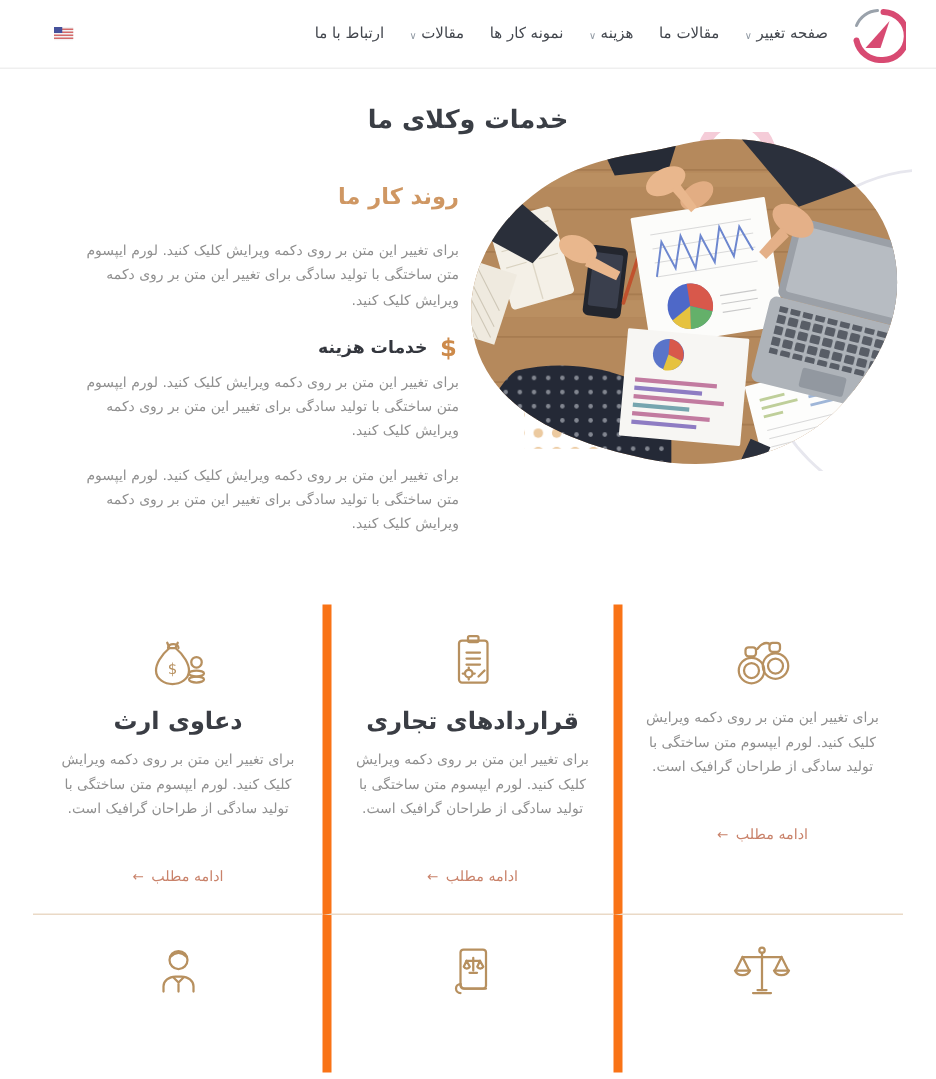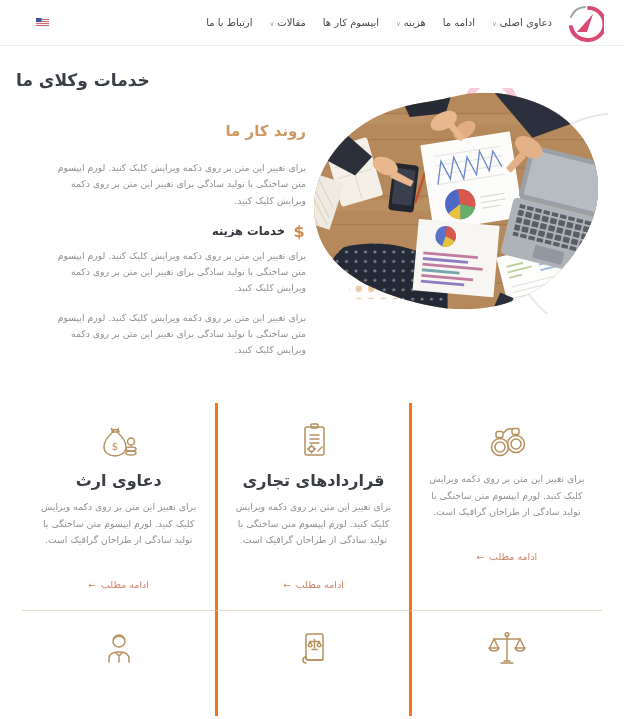--- a/index.html
+++ b/index.html
@@ -11,37 +11,37 @@
            padding:0 20px 0 36px; border-bottom:1px solid #efefef; background:#fff; }
   .hgroup { display:flex; align-items:center; }
   .logo { margin-left:12px; display:flex; align-items:center; }
   nav { display:flex; align-items:center; gap:17px; }
   nav a { font-size:10px; color:#43474e; text-decoration:none; display:flex; align-items:center; gap:3px; white-space:nowrap; }
   .chev { font-size:6.5px; color:#9099a3; transform:translateY(1px); }
   .flag { display:flex; align-items:center; }
 
   
   main { padding:0 16px; }
-  .page-title { margin:24px 0 0; font-size:17px; font-weight:bold; color:#3a3e45; text-align:left; }
+  .page-title { margin:24px 0 0; font-size:17px; font-weight:bold; color:#3a3e45; text-align:center; }
 
   .wp { display:flex; margin-top:4px;justify-content:space-between; }
   .wp-media { flex:1; margin-top:-6px; position:relative; }
   .wp-media svg { display:block; margin-right:auto; }
   .wp-text { width:292px; padding-top:28px; }
   .wp-heading { color:#cf9763; font-size:15px; font-weight:bold; margin:0 0 20px; }
   .wp-item { margin-bottom:13px; }
   .wp-item-head { display:flex; align-items:center; gap:7px; margin-bottom:7px; }
   .wp-item-title { font-size:11.5px; font-weight:bold; color:#33363d; }
   .wp-item p { margin:0; font-size:9.3px; color:#8f8f8f; line-height:1.75; max-width:252px; text-align:right; }
 
   
   .grid { display:grid; grid-template-columns:1fr 1fr 1fr; margin-top:32px; padding:0 6px; }
   .card { padding:15px 12px 18px; text-align:center; }
   .card:nth-child(-n+3) { border-bottom:1px solid #ead9c6; }
-  .card:nth-child(3n+1), .card:nth-child(3n+2) { border-left:3px solid #f97316; }
+  .card:nth-child(3n+1), .card:nth-child(3n+2) { border-left:6px solid #f97316; }
   .card .cicon { height:46px; display:flex; justify-content:center; align-items:flex-end; margin-bottom:7px; }
   .card h3 { margin:0 0 9px; font-size:16px; font-weight:bold; color:#3a3d44; }
   .card p { margin:0 auto; font-size:9.3px; color:#8f8f8f; line-height:1.75; max-width:182px; }
   .more { display:inline-flex; align-items:center; gap:5px; margin-top:12px; color:#c9826a; font-size:9.5px; text-decoration:none; }
   .more .arrow { font-size:9px; }
 </style>
 </head>
 <body>
 
 <div class="page">
@@ -50,32 +50,32 @@
     <div class="hgroup">
       <div class="logo">
         <svg width="40" height="38" viewBox="0 0 40 38">
           <path d="M7,13 A16,16 0 0 1 21,3" stroke="#9aa2ab" stroke-width="2" fill="none" stroke-linecap="round"></path>
           <path d="M25,4 A16,16 0 0 1 24,36 A16.5,16.5 0 0 1 7,23" stroke="#d84a72" stroke-width="4" fill="none" stroke-linecap="round"></path>
           <path d="M13,28 L29,10 L23,28 Z" fill="#d84a72"></path>
         </svg>
       </div>
       <nav>
         <a href="#">
-            <span>دعاوی اصلی</span>
+            <span>صفحه تغییر</span>
             <span class="chev">∨</span>
           </a>
         <a href="#">
-            <span>ادامه ما</span>
+            <span>مقالات ما</span>
           </a>
         <a href="#">
             <span>هزینه</span>
             <span class="chev">∨</span>
           </a>
         <a href="#">
-            <span>ایپسوم کار ها</span>
+            <span>نمونه کار ها</span>
           </a>
         <a href="#">
             <span>مقالات</span>
             <span class="chev">∨</span>
           </a>
         <a href="#">
             <span>ارتباط با ما</span>
           </a>
       </nav>
     </div>

